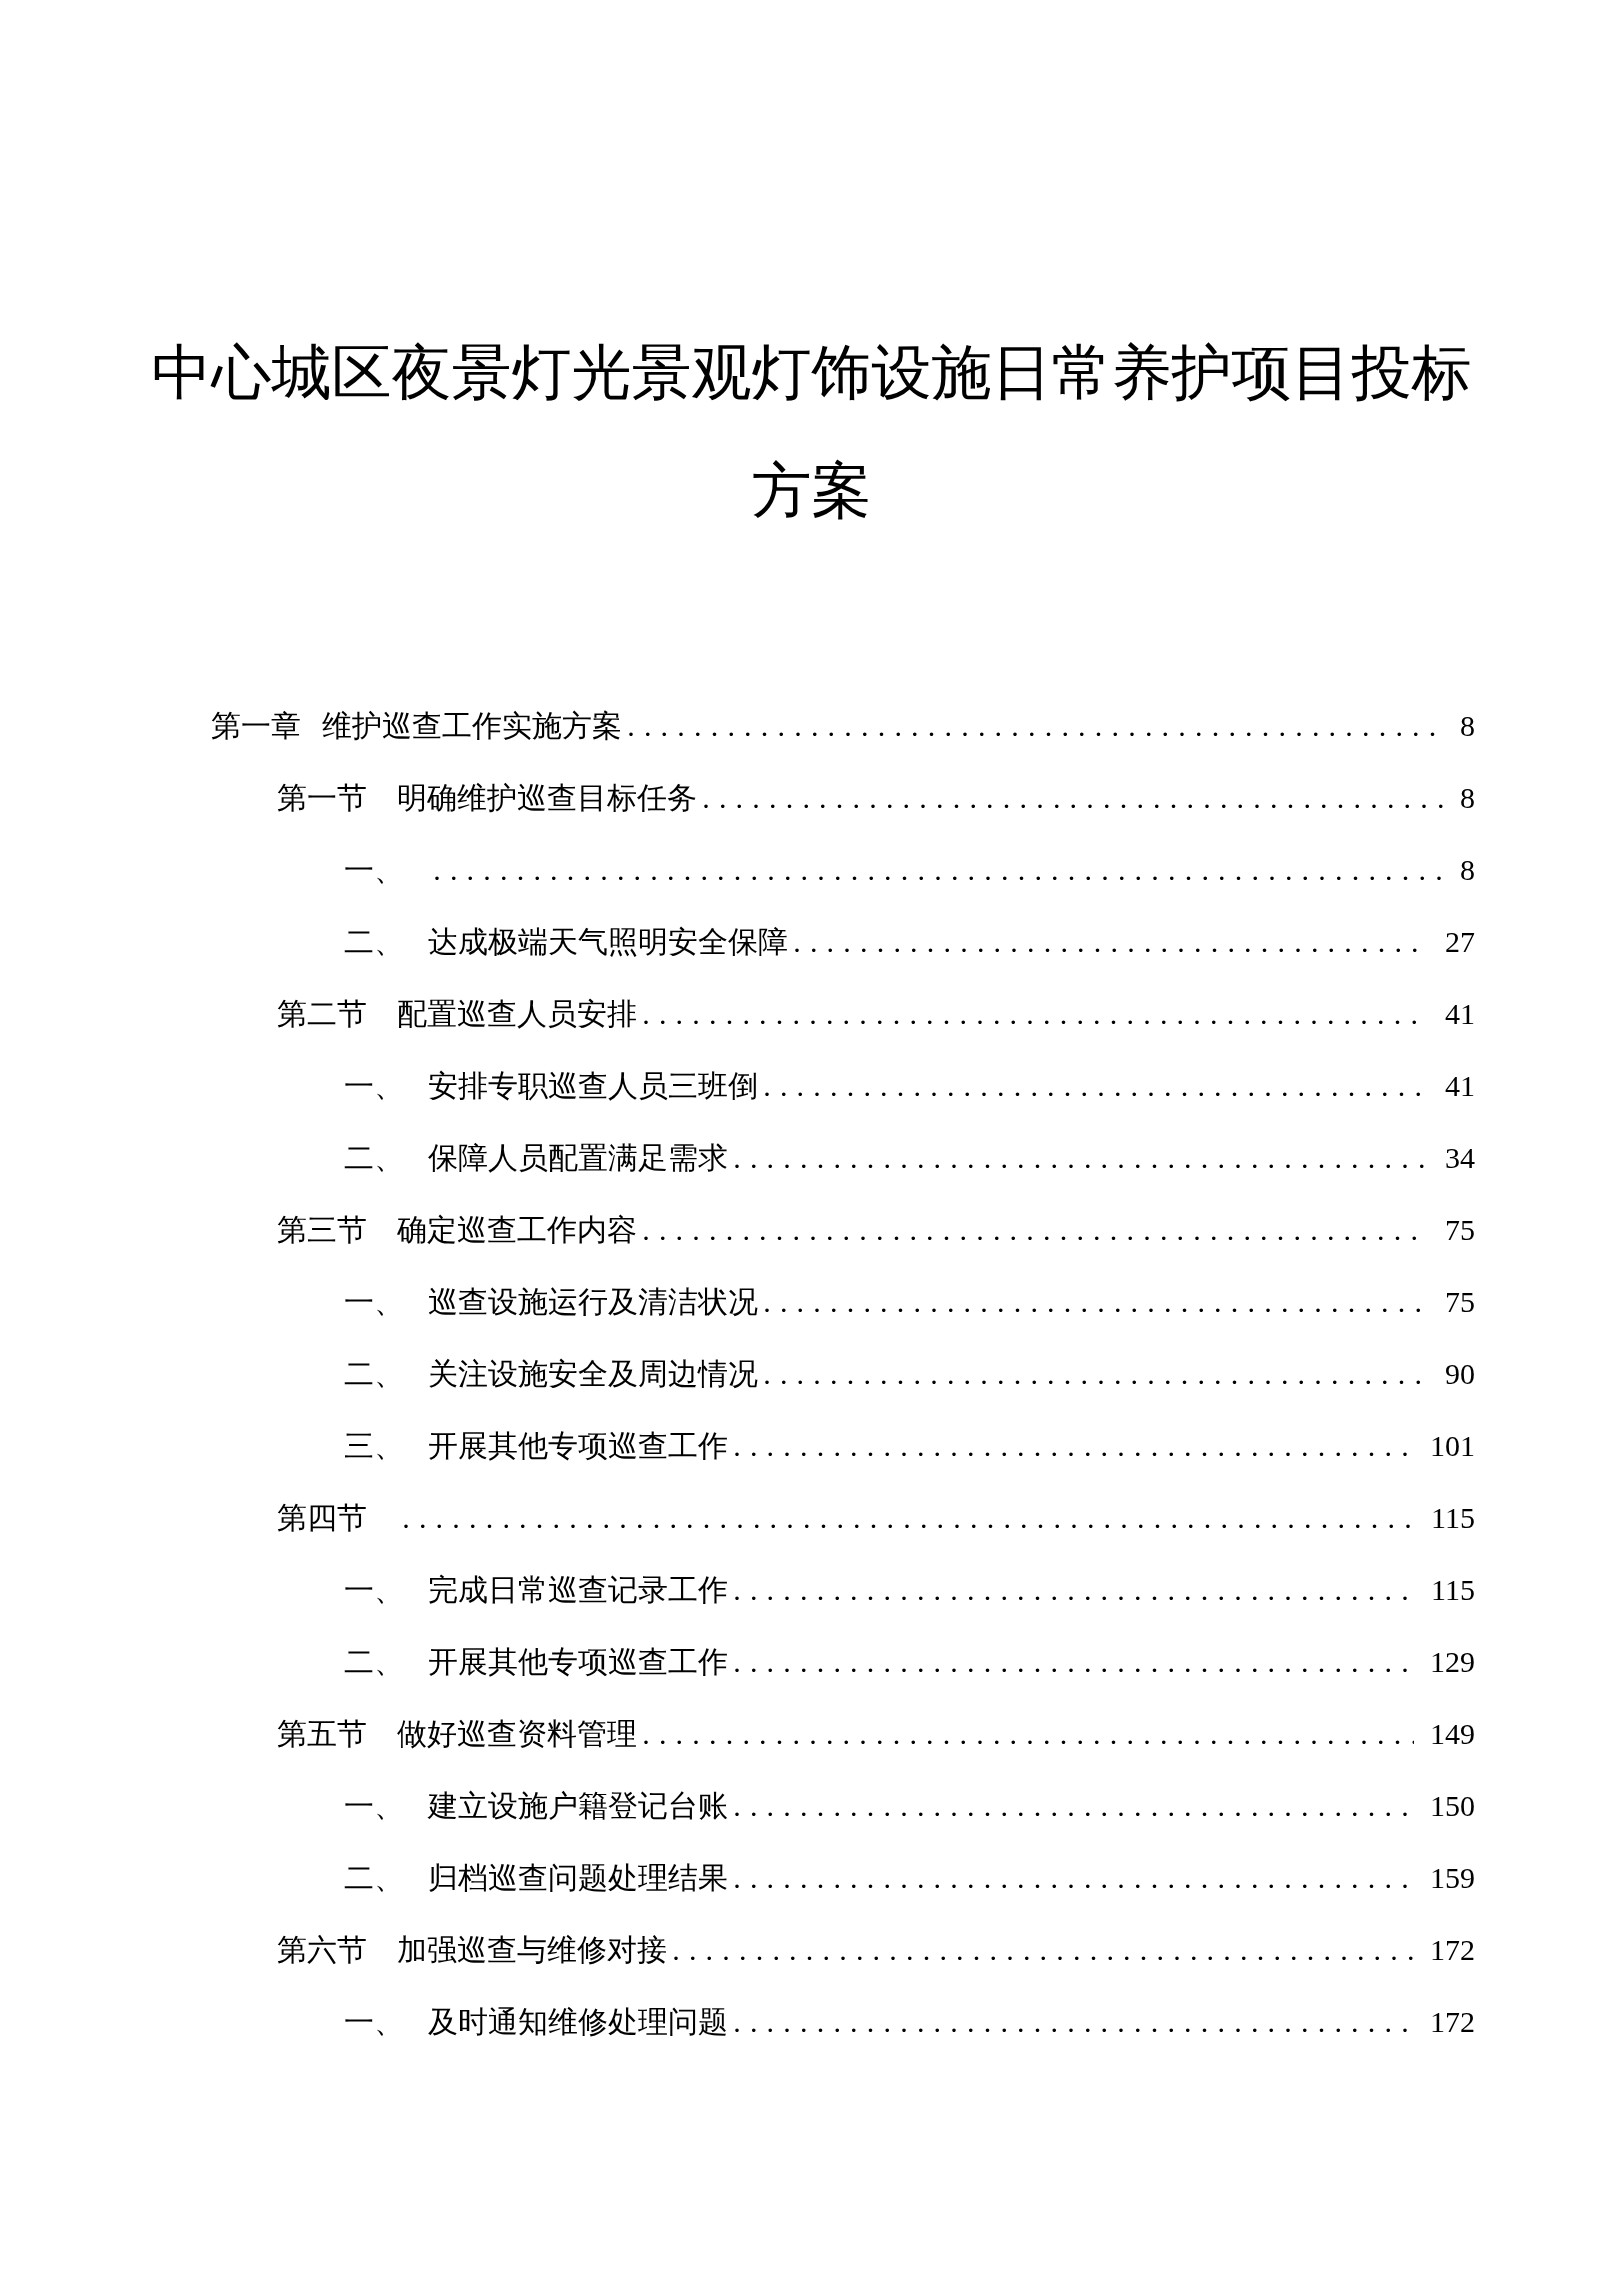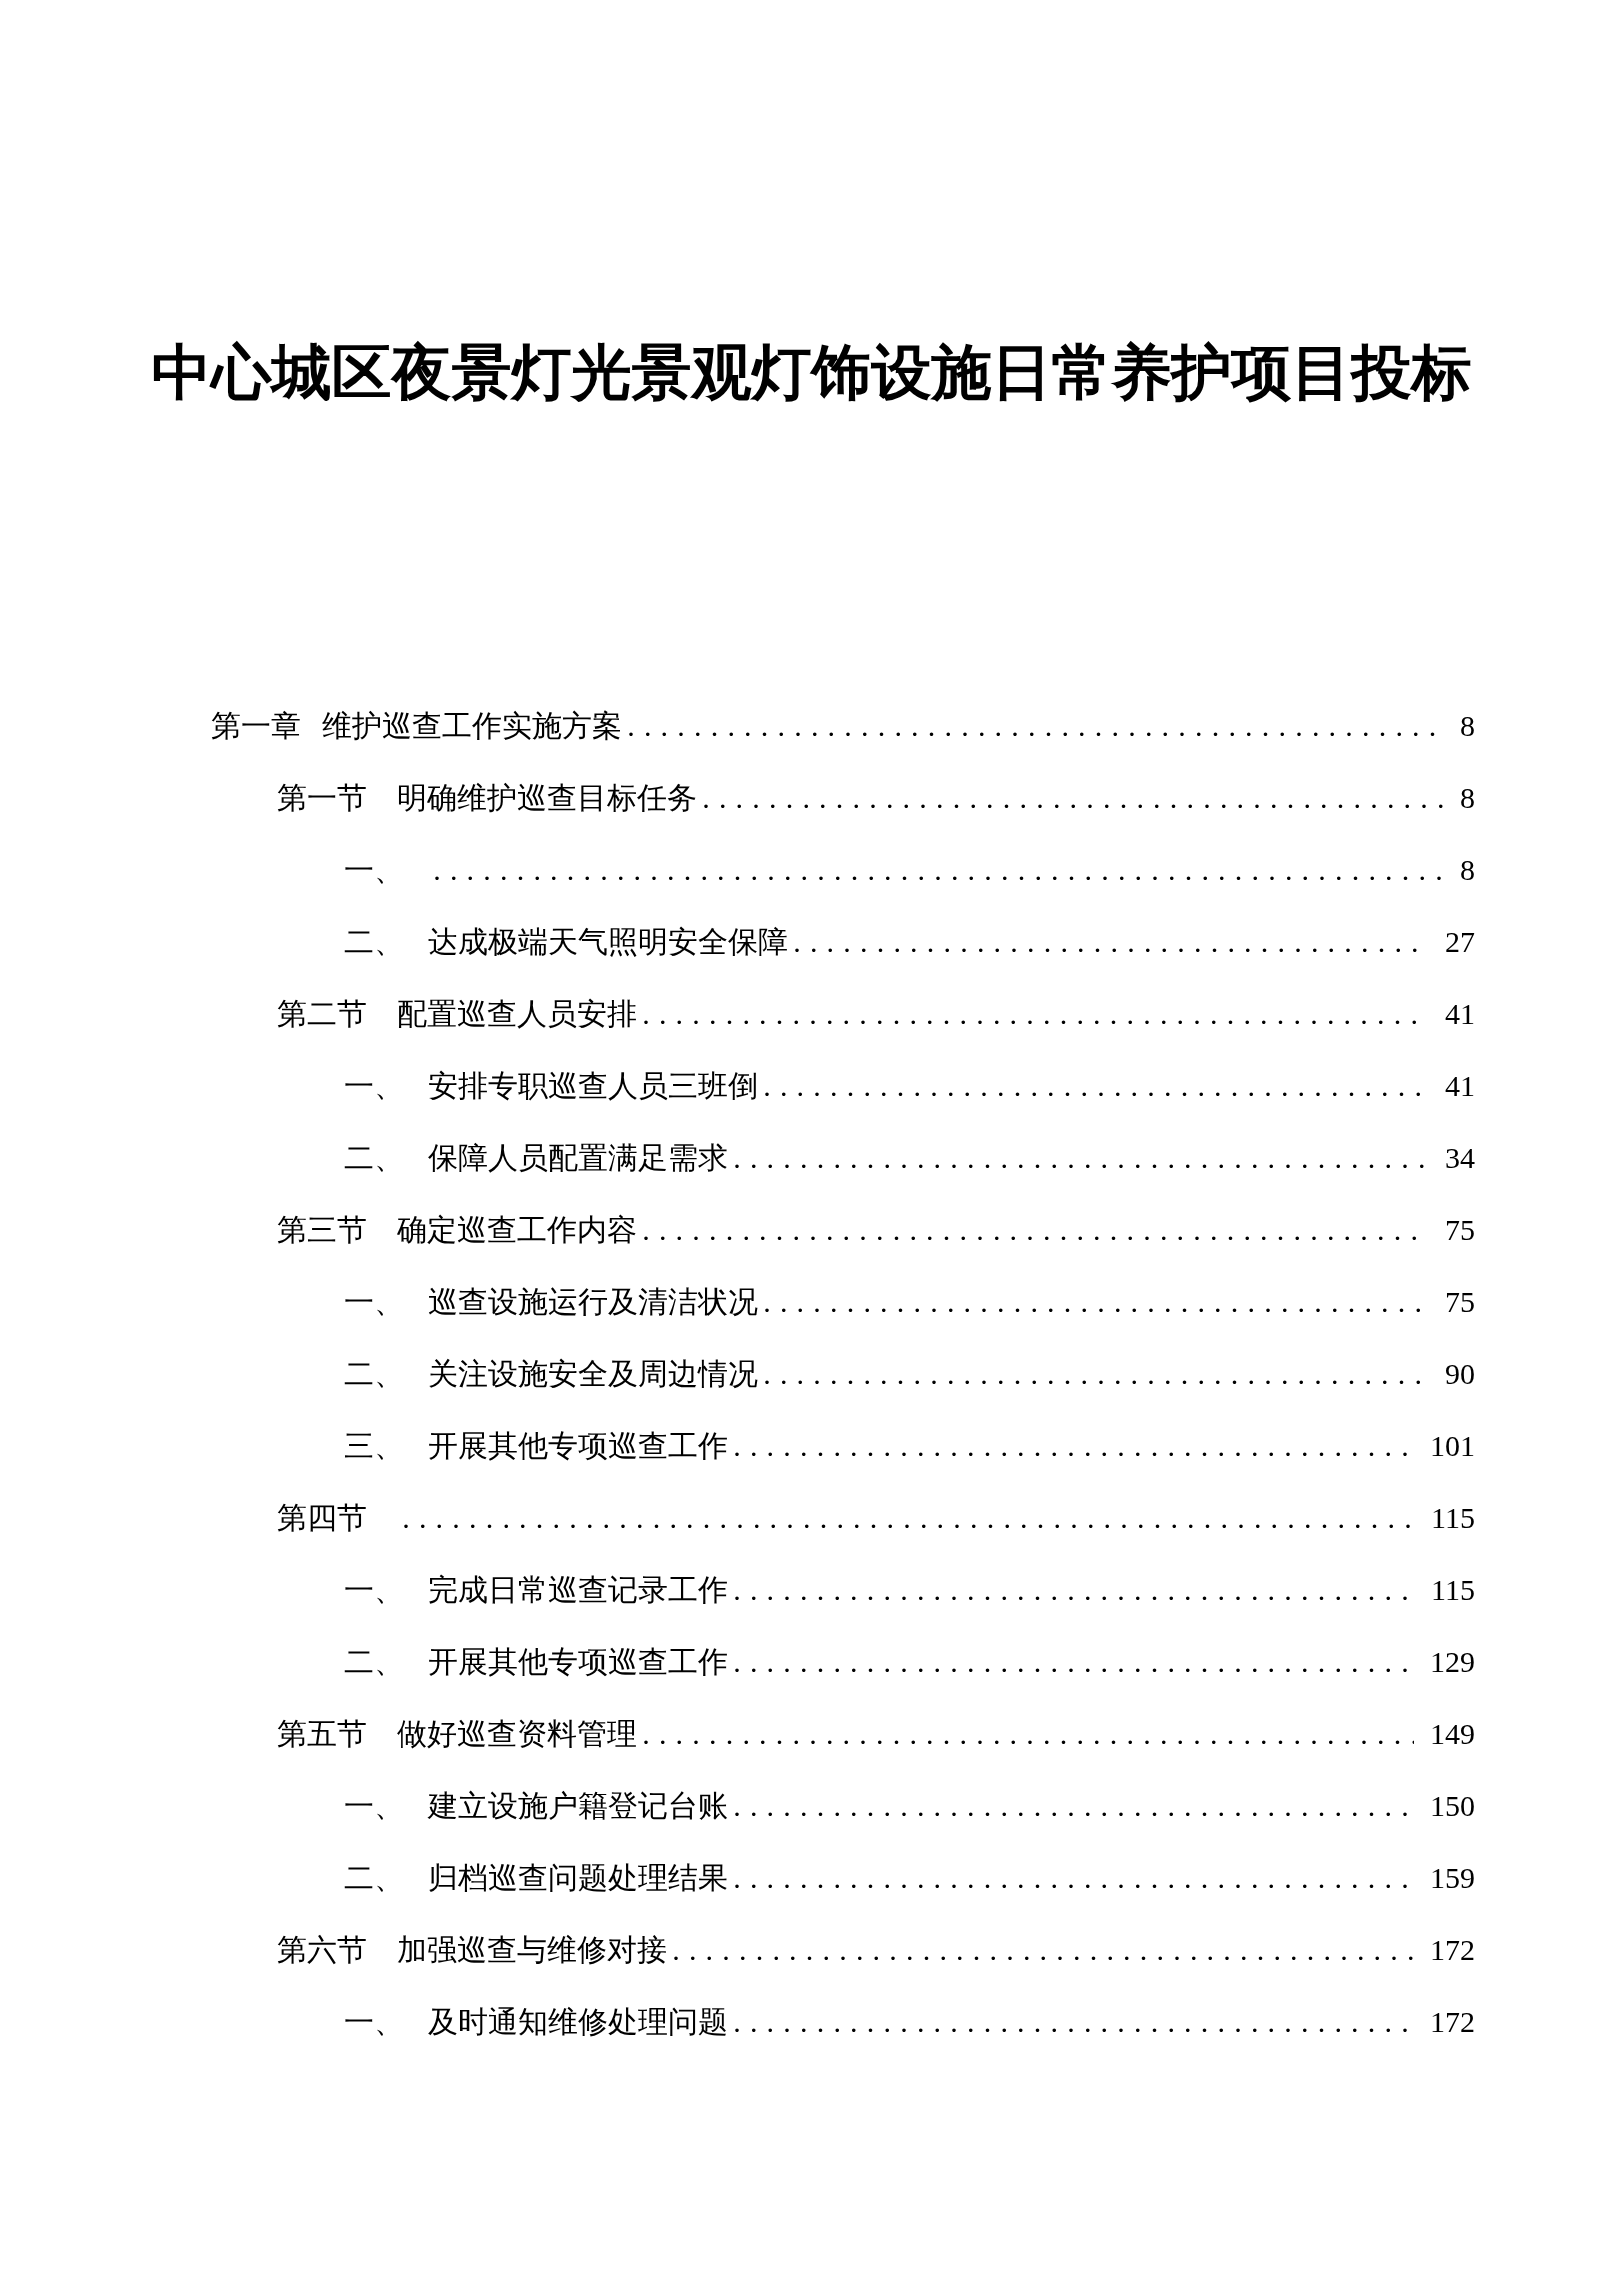--- a/index.html
+++ b/index.html
@@ -19,21 +19,21 @@
     position: absolute;
     inset: 0;
     background: #ffffff;
   }
   .doc-title {
     position: absolute;
     top: 314px;
     left: 0;
     right: 0;
     text-align: center;
-    font-weight: bold;
+    font-weight: normal;
     font-size: 60px;
     line-height: 118px;
     white-space: nowrap;
   }
   .toc {
     position: absolute;
     top: 690px;
     left: 0;
     right: 0;
   }
@@ -66,20 +66,21 @@
   }
   .toc-page { flex: 0 0 auto; }
 </style>
 </head>
 <body>
 
 <div class="page">
 
   <div class="doc-title">
     <div>中心城区夜景灯光景观灯饰设施日常养护项目投标</div>
+    <div>方案</div>
   </div>
 
   <div class="toc" id="toc">
       <div class="toc-row chapter">
     <span class="toc-label">第一章</span>
     <span class="toc-title">维护巡查工作实施方案</span>
     <span class="toc-dots"></span>
     <span class="toc-page">8</span>
   </div>
       <div class="toc-row section">

